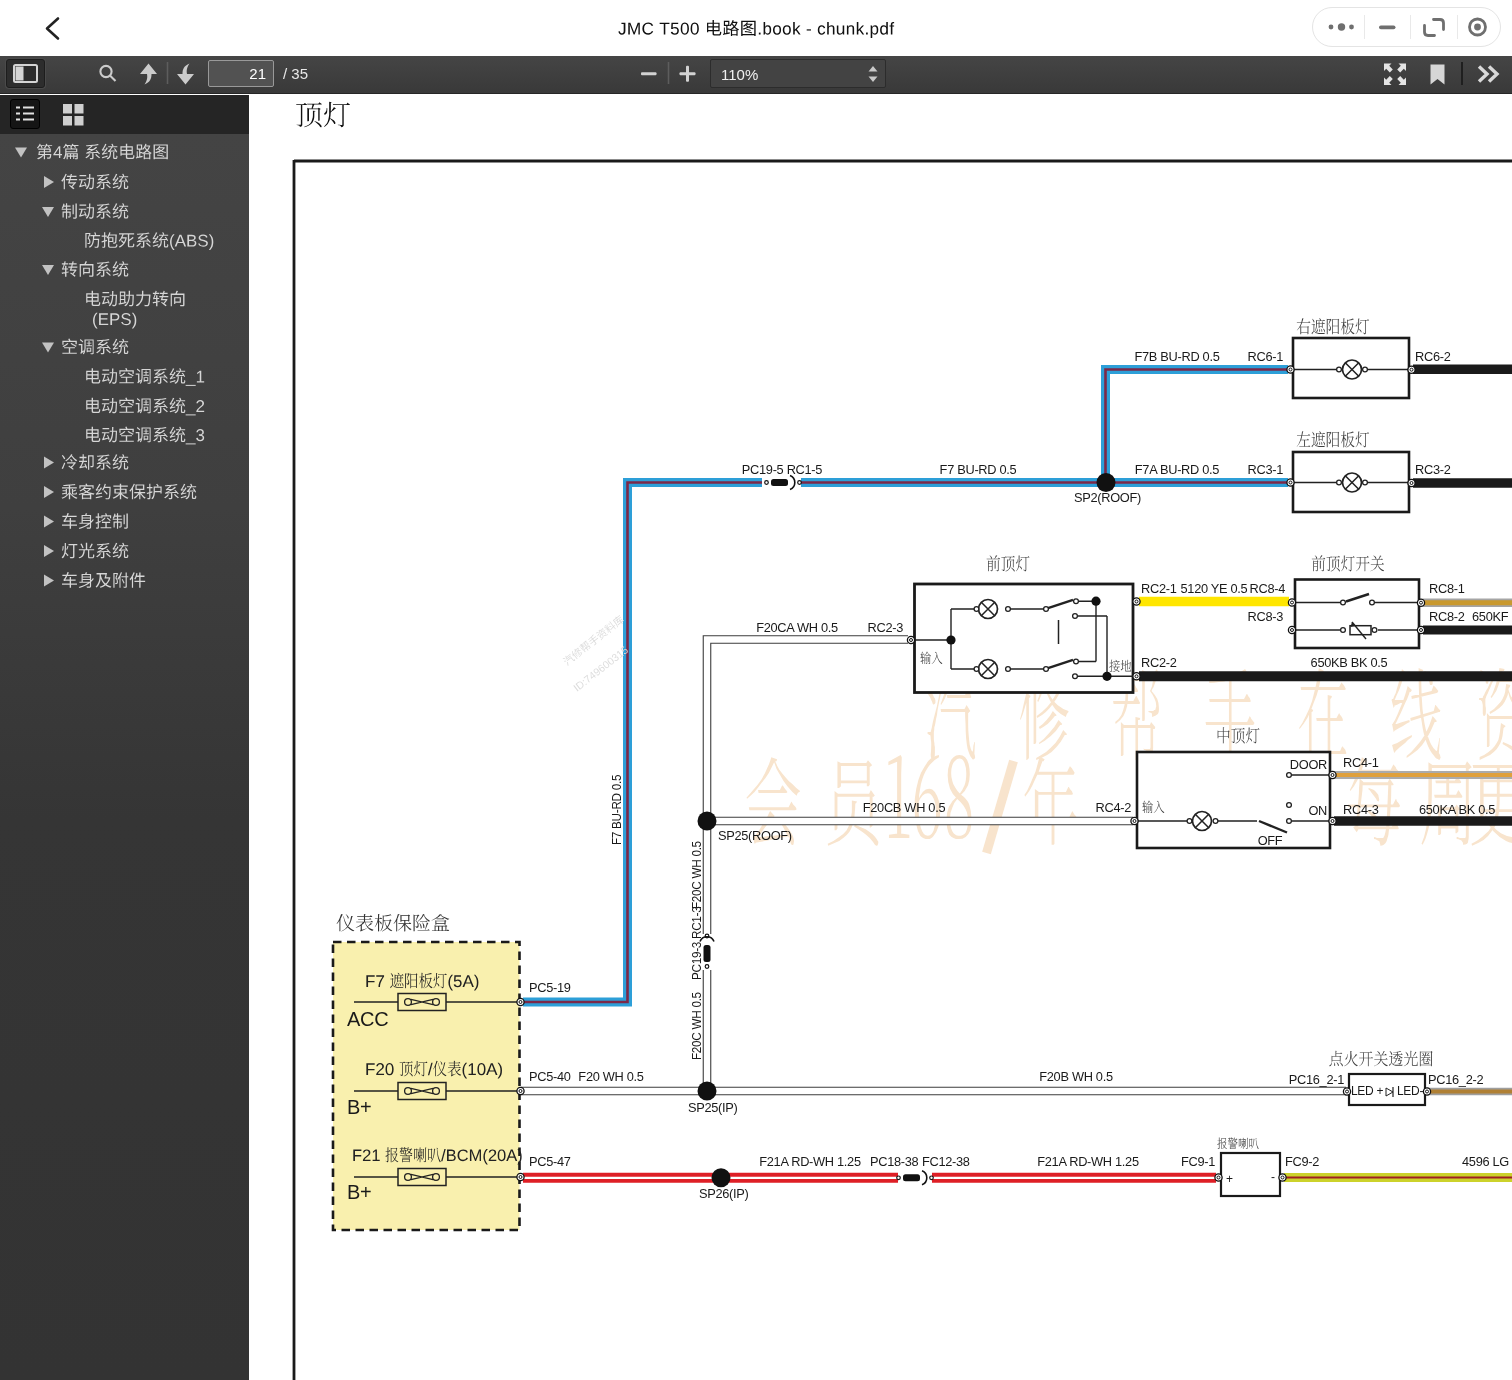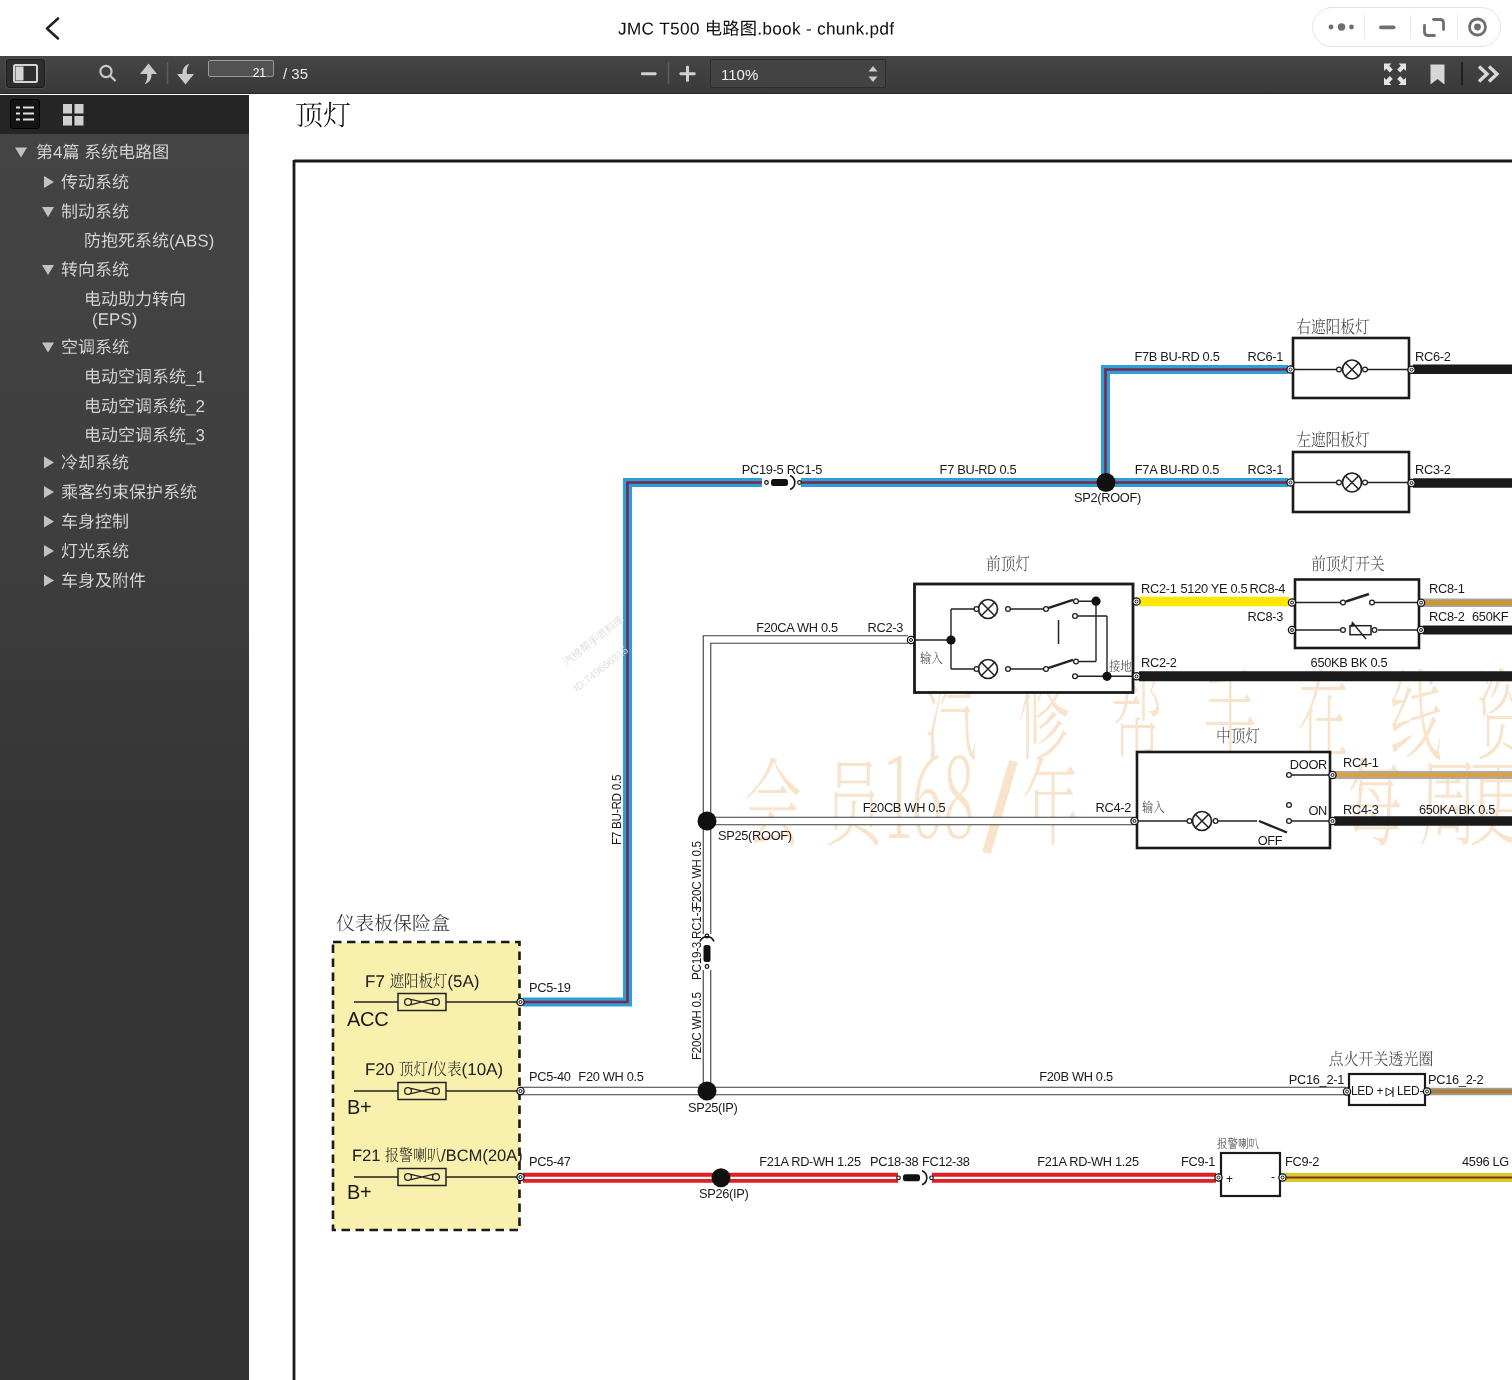--- a/index.html
+++ b/index.html
@@ -1,21 +1,21 @@
 <!DOCTYPE html>
 <html><head><meta charset="utf-8"><style>
 *{margin:0;padding:0;box-sizing:border-box}
 html,body{width:1512px;height:1380px;overflow:hidden;background:#fff;font-family:"Liberation Sans",sans-serif}
 #topbar{position:absolute;left:0;top:0;width:1512px;height:56px;background:#fff}
 #toolbar{position:absolute;left:0;top:56px;width:1512px;height:38px;background:linear-gradient(#454545,#393939);border-bottom:1px solid #262626}
 #sstrip{position:absolute;left:0;top:95px;width:249px;height:39px;background:#252525}
 #sbody{position:absolute;left:0;top:134px;width:249px;height:1246px;background:linear-gradient(#444 0%,#3f3f3f 30%,#353535 55%,#333 100%)}
 .btn{position:absolute;border-radius:3px}
 #btnside{left:6px;top:59px;width:39px;height:29px;background:#2d2d2d;border:1px solid #1d1d1d;box-shadow:0 0 0 1px #4a4a4a}
-#pagein{position:absolute;left:208px;top:60px;width:66px;height:17px;background:#525252;border:1px solid #999;border-radius:2px;color:#fff;font-size:12px;text-align:right;line-height:25px;padding-right:7px}
+#pagein{position:absolute;left:208px;top:60px;width:66px;height:27px;background:#525252;border:1px solid #999;border-radius:2px;color:#fff;font-size:15px;text-align:right;line-height:25px;padding-right:7px}
 #zoomsel{position:absolute;left:710px;top:59px;width:176px;height:29px;background:#434343;border:1px solid #2c2c2c;border-radius:2px}
 #btnoutline{left:10px;top:99px;width:30px;height:30px;background:#151515;border:1px solid #000}
 #pill{position:absolute;left:1312px;top:7px;width:189px;height:40px;background:#fff;border:1px solid #e4e4e4;border-radius:21px}
 .psep{position:absolute;top:7px;width:1px;height:24px;background:#e9e9e9}
 svg{position:absolute;left:0;top:0}
 </style></head><body>
 <div id="topbar"></div>
 <div id="toolbar"></div>
 <div id="sstrip"></div>
 <div id="sbody"></div>

